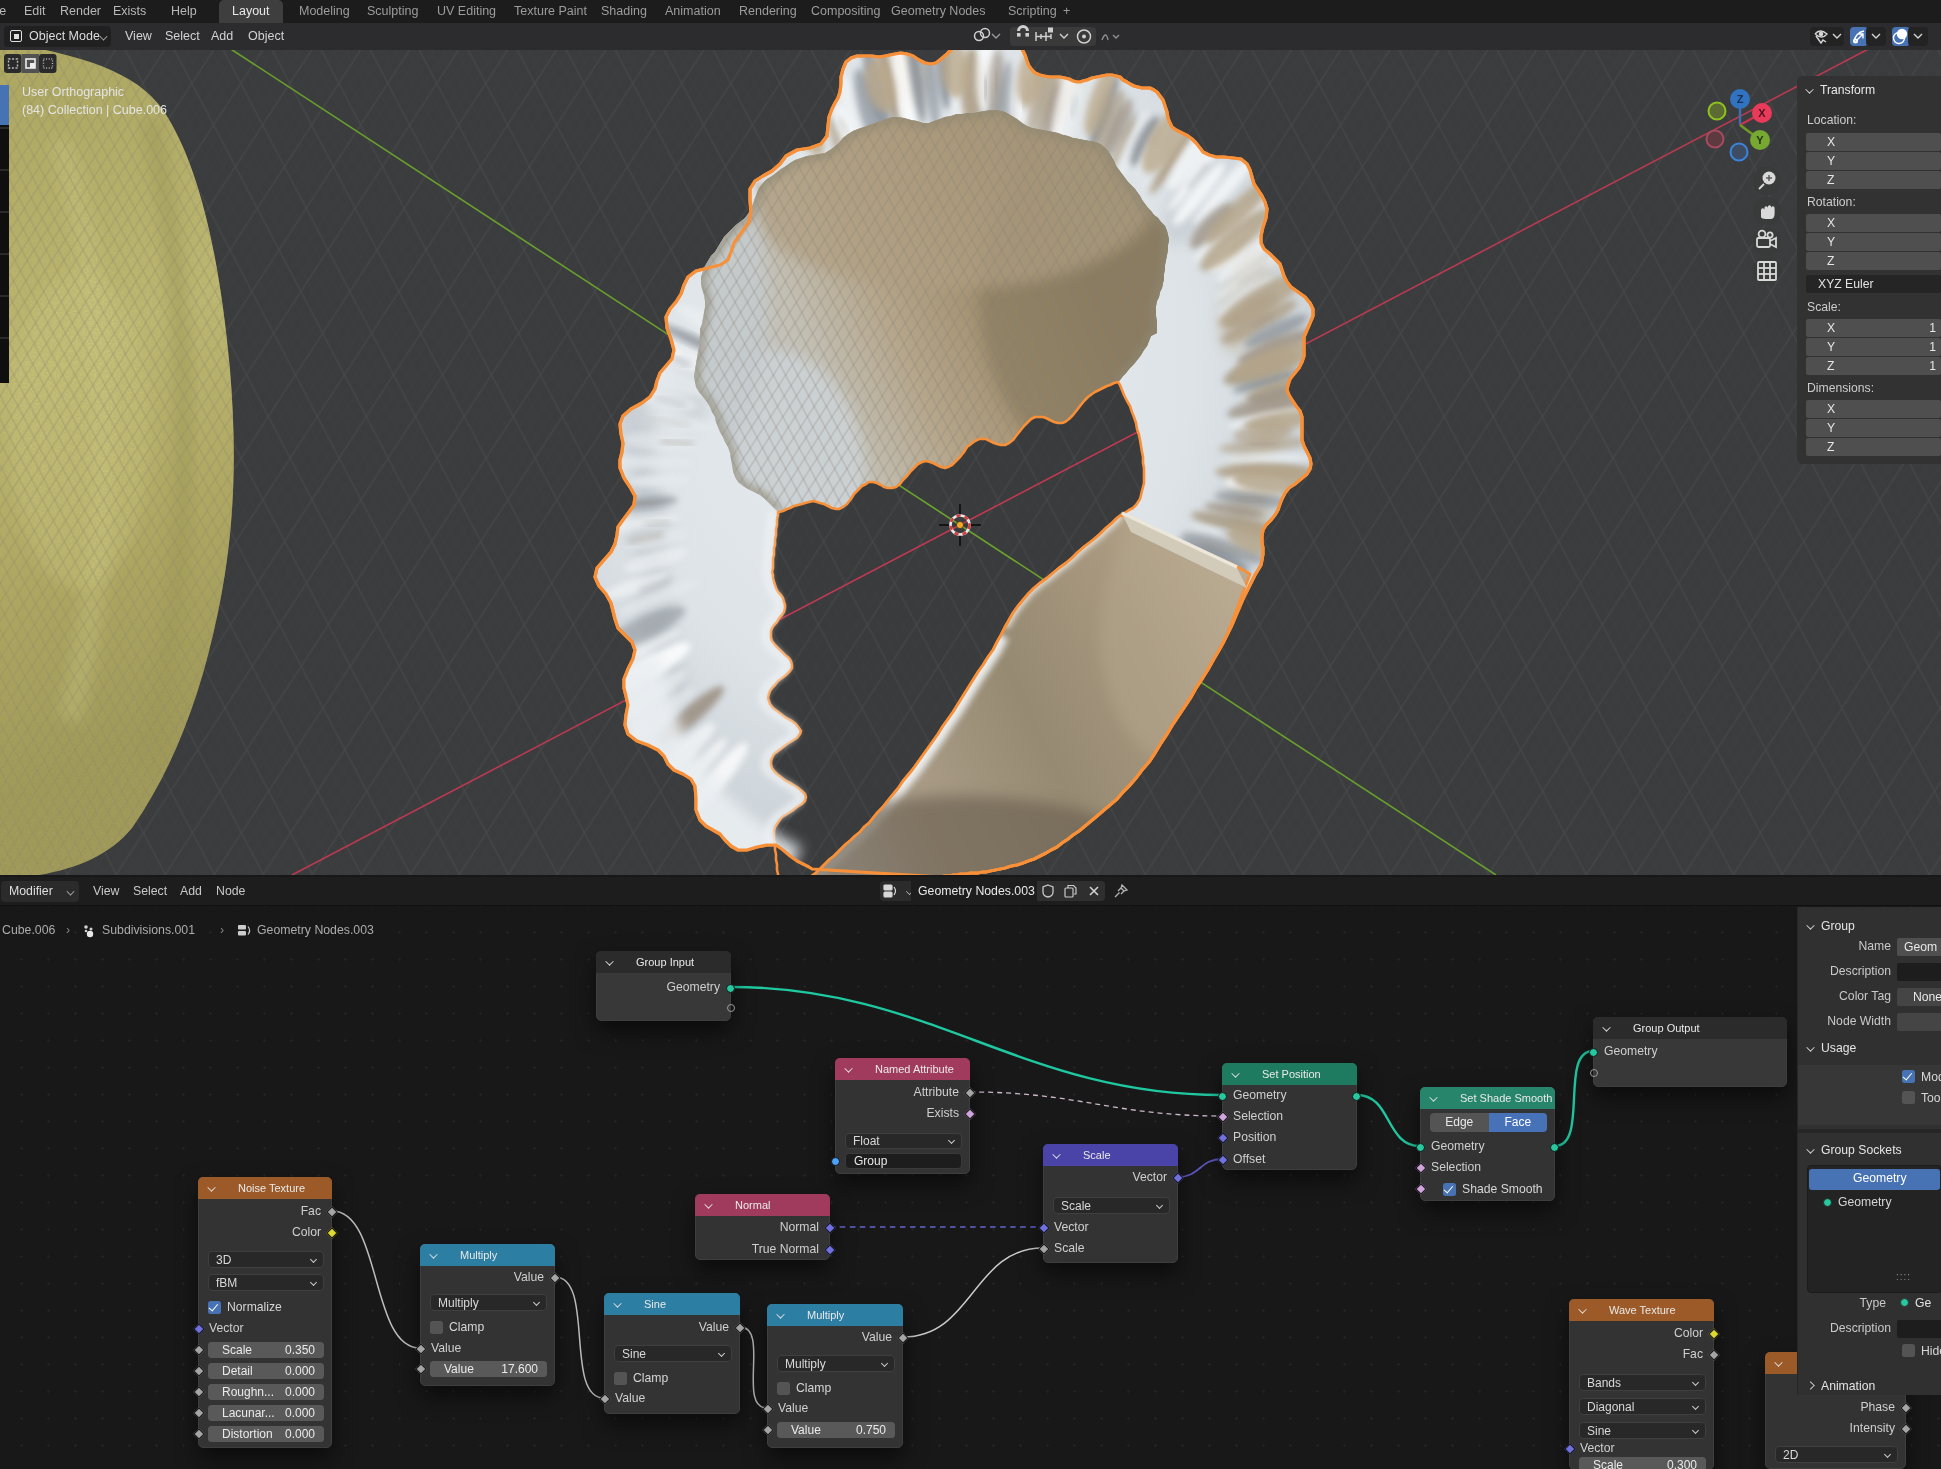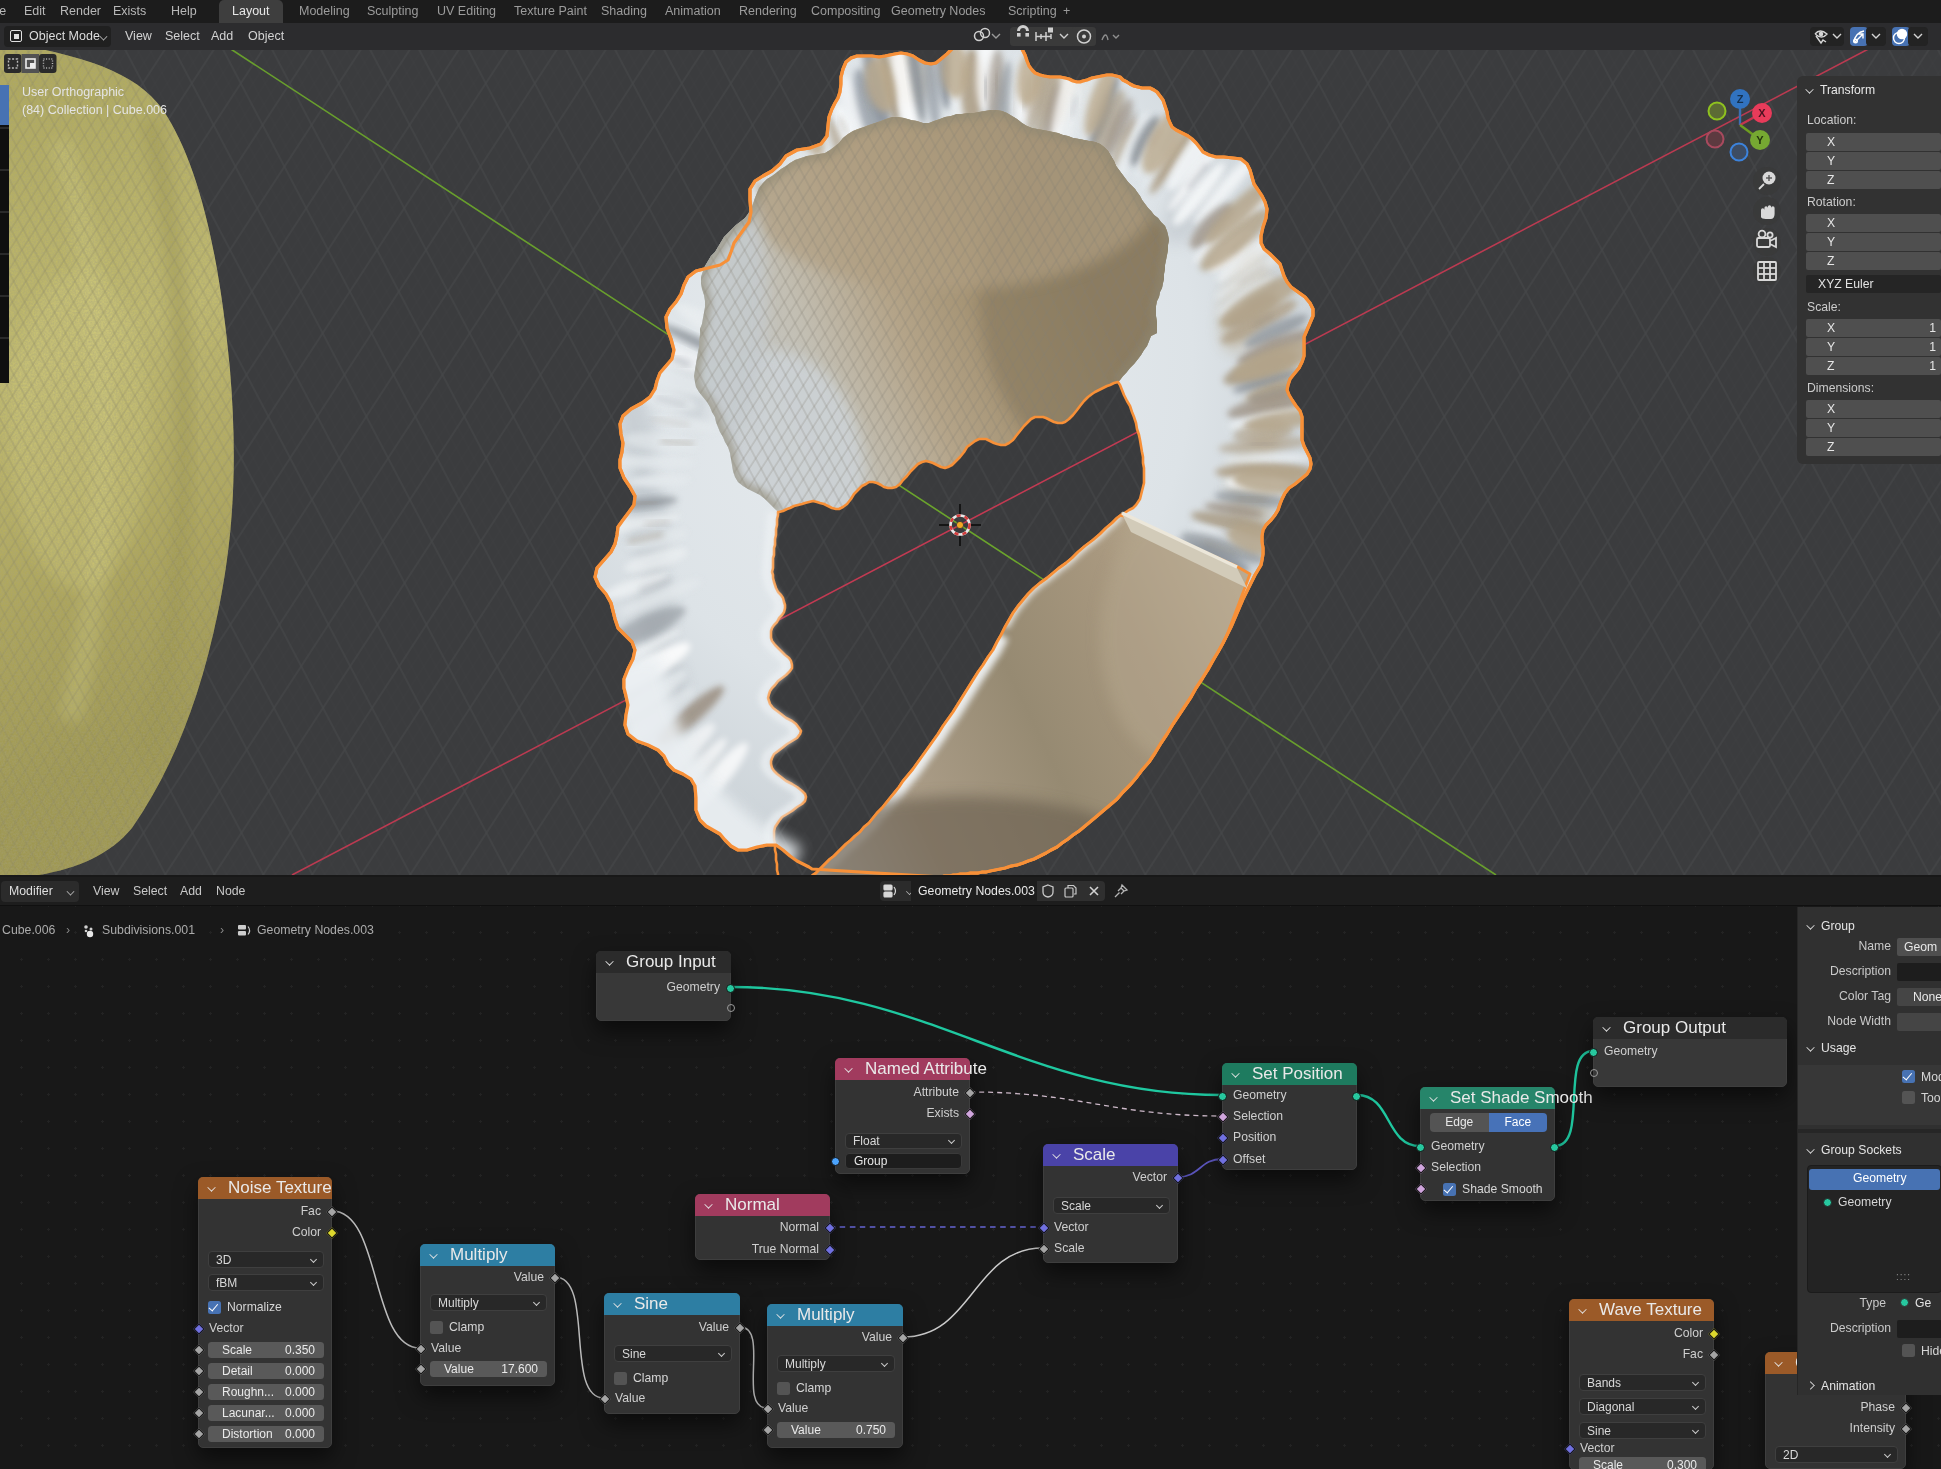--- a/index.html
+++ b/index.html
@@ -6,21 +6,21 @@
 #root{position:absolute;inset:0;width:1941px;height:1469px}
 #topbar{position:absolute;left:0;top:0;width:1941px;height:23px;background:#1c1c1c;color:#b8b8b8;font-size:12.5px}
 #topbar .m{position:absolute;top:4px}
 .tab{position:absolute;top:0;height:23px;line-height:23px;padding:0 13px;color:#9c9c9c;font-size:12.5px}
 .tab.active{background:#3e3e3e;color:#e8e8e8;border-radius:5px 5px 0 0}
 #vhead{position:absolute;left:0;top:23px;width:1941px;height:27px;background:#2c2c2e;color:#d2d2d2;font-size:12.5px}
 #vhead .m{position:absolute;top:6px}
 .wbox{position:absolute;background:#202020;border-radius:4px;color:#dcdcdc}
 .chev{display:inline-block;width:7px;height:7px;border-right:1.6px solid #bdbdbd;border-bottom:1.6px solid #bdbdbd;transform:rotate(45deg) scale(.8);margin-left:5px;vertical-align:2px}
 .node{position:absolute;background:#333333;border-radius:5px;box-shadow:0 10px 22px rgba(0,0,0,.55);font-size:12.2px;color:#cfcfcf;border:1px solid #3e3e3e}
-.nhead{position:absolute;left:-1px;top:-1px;right:-1px;height:22px;border-radius:5px 5px 0 0;color:#e9e9e9;line-height:22px;padding-left:30px;font-size:17px;white-space:nowrap}
+.nhead{position:absolute;left:-1px;top:-1px;right:-1px;height:22px;border-radius:5px 5px 0 0;color:#e9e9e9;line-height:22px;padding-left:40px;font-size:11px;white-space:nowrap}
 .nchev{position:absolute;left:9px;top:6px;width:7px;height:7px;border-right:1.7px solid #e4e4e4;border-bottom:1.7px solid #e4e4e4;transform:rotate(45deg) scale(.85)}
 .olab{position:absolute;right:10px;text-align:right;white-space:nowrap}
 .ilab{position:absolute;left:10px;text-align:left;white-space:nowrap}
 .sock{position:absolute;width:9px;height:9px;border-radius:50%;border:1px solid #141414}
 .sockd{position:absolute;width:8px;height:8px;border:1px solid #141414;transform:rotate(45deg)}
 .svirt{position:absolute;width:8px;height:8px;border-radius:50%;border:1.4px solid #9a9a9a;background:transparent}
 .dd{position:absolute;background:#282828;border:1px solid #3f3f3f;border-radius:4px;color:#d8d8d8;line-height:15px;padding-left:7px;font-size:12px}
 .ddc{position:absolute;right:7px;top:5px;width:5px;height:5px;border-right:1.5px solid #cacaca;border-bottom:1.5px solid #cacaca;transform:rotate(45deg)}
 .slider{position:absolute;background:#595959;border-radius:3.5px;color:#eaeaea;font-size:12px}
 .slider .sl{position:absolute;left:14px;top:1px}

